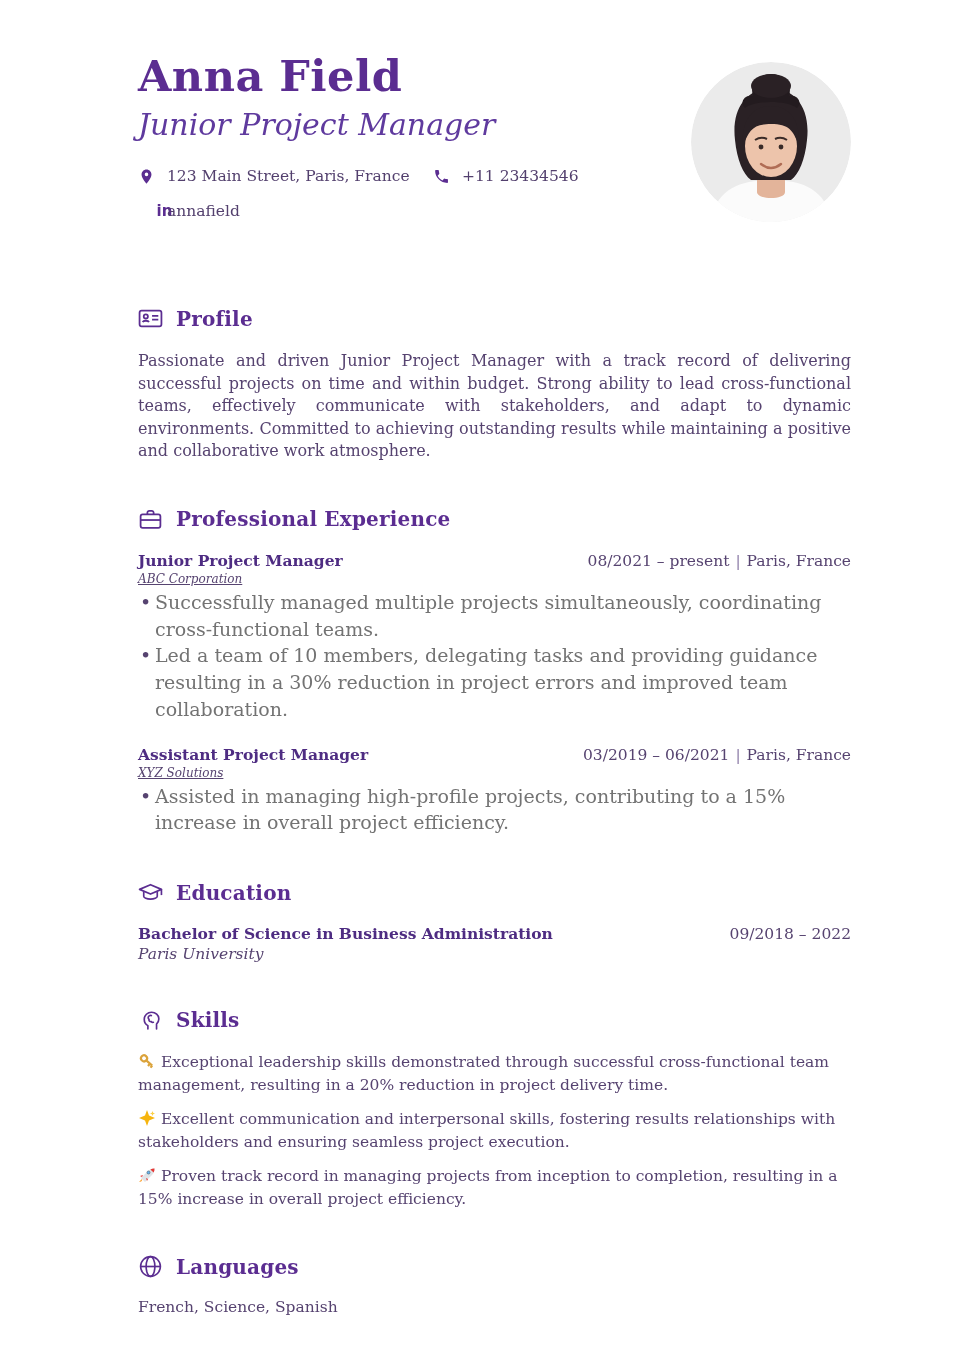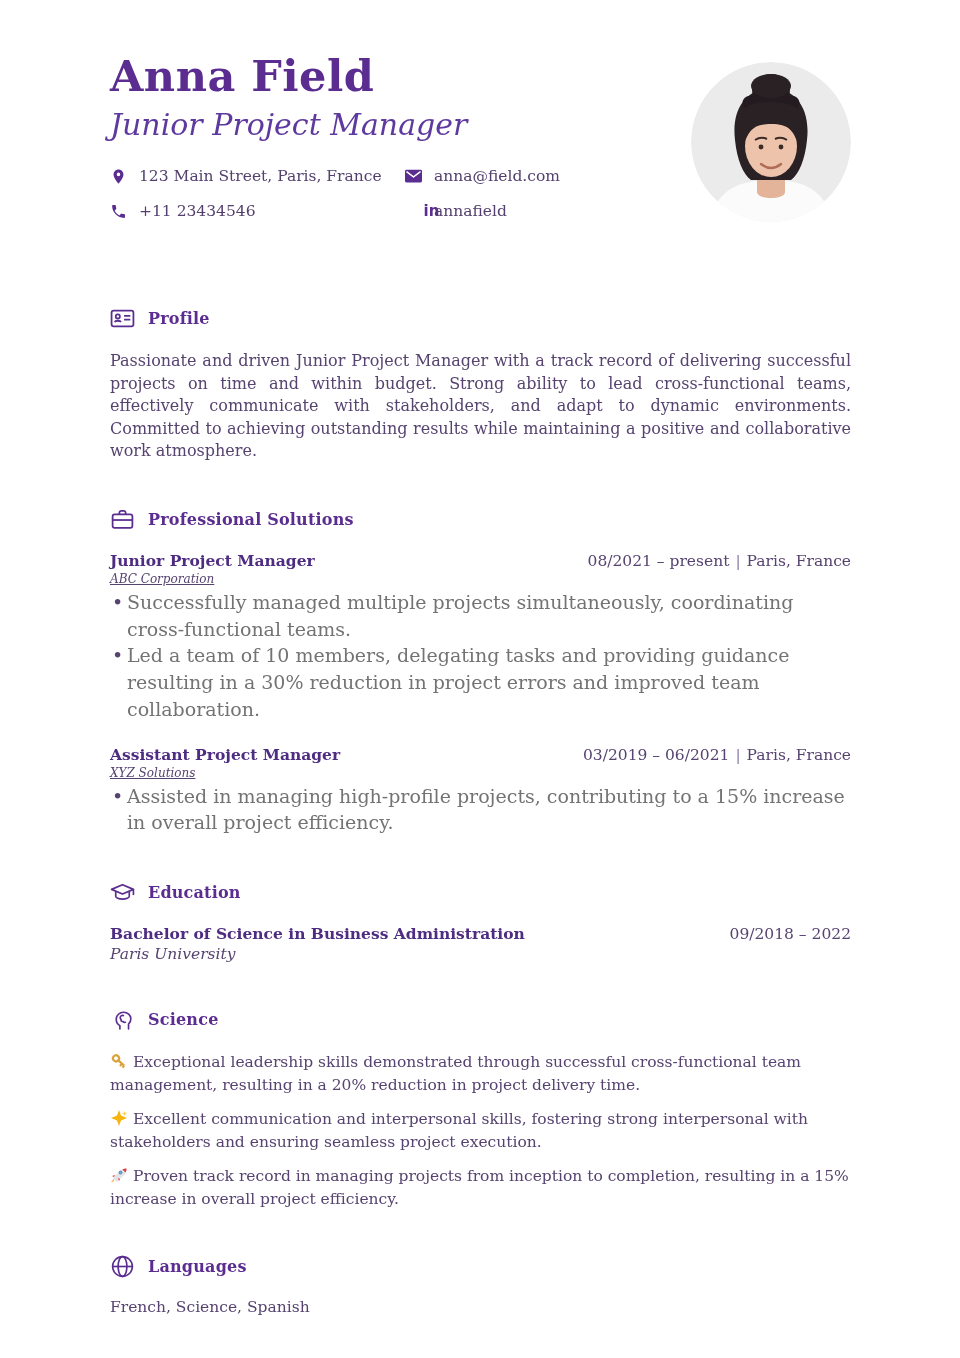--- a/index.html
+++ b/index.html
@@ -2,21 +2,21 @@
 <html><head>
 <meta charset="utf-8">
 <style>
   * { margin:0; padding:0; box-sizing:border-box; }
   html,body { background:#ffffff; }
   body {
     width:960px; height:1358px; position:relative;
     font-family:"DejaVu Serif","Liberation Serif",serif;
     color:#564370;
   }
-  .page { padding:52px 109px 0 110px; position:relative; }
+  .page { padding:52px 109px 0 110px; position:relative;margin-left:28px; }
 
   
   .header { position:relative; min-height:178px; }
   .name {
     font-size:43px; font-weight:700; color:#5b2d91; line-height:1.15;
     letter-spacing:0.5px;
   }
   .job-title {
     font-size:30px; font-style:italic; color:#5f3a9e; margin-top:6px; line-height:1.2;
   }
@@ -28,21 +28,21 @@
   .contact .cicon { width:17px; height:17px; flex:0 0 17px; display:flex; align-items:center; justify-content:center; }
   .linkedin-glyph { font-family:"DejaVu Sans","Liberation Sans",sans-serif; font-weight:700; font-size:15px; color:#5b2d91; letter-spacing:0;padding-left:36px; }
 
   .photo-wrap { position:absolute; top:10px; right:0; width:160px; height:160px; border-radius:50%; overflow:hidden; }
 
   
   .section { margin-top:44px; }
   .section.first { margin-top:76px; }
   .sec-head { display:flex; align-items:center; gap:13px; margin-bottom:19px; }
   .sec-head .sicon { width:25px; height:25px; flex:0 0 25px; }
-  .sec-title { font-size:16px; font-weight:700; color:#5b2d91; letter-spacing:0.2px; }
+  .sec-title { font-size:20px; font-weight:700; color:#5b2d91; letter-spacing:0.2px; }
 
   .body-text { font-size:16px; line-height:1.41; color:#564370; text-align:justify; }
 
   
   .job { margin-bottom:22px; }
   .job:last-child { margin-bottom:0; }
   .job-head { display:flex; justify-content:space-between; align-items:baseline; font-size:15.5px; }
   .job-name { font-weight:700; color:#4e2c82; }
   .job-meta { color:#564370; white-space:nowrap; }
   .job-meta .sep { padding:0 6px; color:#8a7aa5; }
@@ -82,29 +82,20 @@
       <div class="contact">
         <span class="cicon">
           <svg width="17" height="17" viewBox="0 0 24 24">
               <path fill="#5b2d91" d="M12 2C8.1 2 5 5.1 5 9c0 5.2 7 13 7 13s7-7.8 7-13c0-3.9-3.1-7-7-7zm0 9.5A2.5 2.5 0 1 1 12 6.5a2.5 2.5 0 0 1 0 5z"></path>
             </svg>
         </span>
         <span>123 Main Street, Paris, France</span>
       </div>
       <div class="contact">
         <span class="cicon">
-          <svg width="18" height="14" viewBox="0 0 24 18">
-              <path fill="#5b2d91" d="M2 0h20a2 2 0 0 1 2 2v14a2 2 0 0 1-2 2H2a2 2 0 0 1-2-2V2A2 2 0 0 1 2 0zm10 10L2.5 2.8 2 3.5 12 11l10-7.5-.5-.7L12 10z"></path>
-              <path fill="#ffffff" d="M12 11.4 1.6 3.6 2.8 2 12 9l9.2-7 1.2 1.6L12 11.4z"></path>
-            </svg>
-        </span>
-        <span>anna@field.com</span>
-      </div>
-      <div class="contact">
-        <span class="cicon">
           <svg width="17" height="17" viewBox="0 0 24 24">
               <path fill="#5b2d91" d="M6.6 10.8c1.5 2.9 3.8 5.2 6.7 6.7l2.2-2.2c.3-.3.7-.4 1-.2 1.1.4 2.4.6 3.6.6.6 0 1 .4 1 1V20c0 .6-.4 1-1 1C10.8 21 3 13.2 3 3.9c0-.6.4-1 1-1h3.3c.6 0 1 .4 1 1 0 1.3.2 2.5.6 3.6.1.3 0 .7-.2 1l-2.1 2.3z"></path>
             </svg>
         </span>
         <span>+11 23434546</span>
       </div>
       <div class="contact">
         <span class="cicon">
           <span class="linkedin-glyph">in</span>
         </span>
@@ -156,21 +147,21 @@
 
   <div class="section">
     <div class="sec-head">
       <span class="sicon">
         <svg width="25" height="25" viewBox="0 0 24 24" fill="none" stroke="#5b2d91" stroke-width="1.7">
           <rect x="2.5" y="7" width="19" height="13" rx="2"></rect>
           <path d="M9 7V5.5A1.8 1.8 0 0 1 10.8 3.7h2.4A1.8 1.8 0 0 1 15 5.5V7"></path>
           <path d="M2.5 12.5h19"></path>
         </svg>
       </span>
-      <span class="sec-title">Professional Solutions</span>
+      <span class="sec-title">Professional Experience</span>
     </div>
 
     <div class="job">
       <div class="job-head">
         <span class="job-name">Junior Project Manager</span>
         <span class="job-meta">
           <span>08/2021 – present</span><span class="sep">|</span><span>Paris, France</span>
         </span>
       </div>
       <div class="company">ABC Corporation</div>
@@ -215,41 +206,41 @@
   </div>
 
   <div class="section">
     <div class="sec-head">
       <span class="sicon">
         <svg width="25" height="25" viewBox="0 0 24 24" fill="none" stroke="#5b2d91" stroke-width="1.6">
           <path d="M9.5 21v-3.1C7.4 16.6 6 14.4 6 11.9 6 7.9 9.2 5 13 5s7 2.9 7 6.6c0 2-.9 3.6-2.2 4.8V21" stroke-linecap="round" stroke-linejoin="round"></path>
           <path d="M12.8 8.2c-1.6-.4-3 .7-3 2.1 0 .7.3 1.2.8 1.6-.3 1.4.8 2.4 2.2 2.2.4.5 1.2.8 1.9.6" stroke-linecap="round"></path>
         </svg>
       </span>
-      <span class="sec-title">Science</span>
+      <span class="sec-title">Skills</span>
     </div>
 
     <p class="skill">
       <span class="emoji">
         <svg width="18" height="16" viewBox="0 0 18 16">
             <g transform="rotate(42 9 8)">
               <circle cx="5" cy="8" r="3" fill="none" stroke="#dba33b" stroke-width="2.2"></circle>
               <path d="M8 8h8M13 8v3M16 8v2.6" stroke="#dba33b" stroke-width="2.2" fill="none"></path>
             </g>
           </svg>
       </span><span>Exceptional leadership skills demonstrated through successful cross-functional team management, resulting in a 20% reduction in project delivery time.</span>
     </p>
 
     <p class="skill">
       <span class="emoji">
         <svg width="18" height="16" viewBox="0 0 18 16">
             <polygon points="9,0 11,5.5 17,8 11,10.5 9,16 7,10.5 1,8 7,5.5" fill="#f6b40e"></polygon>
             <polygon points="14.5,1 15.2,2.8 17,3.5 15.2,4.2 14.5,6 13.8,4.2 12,3.5 13.8,2.8" fill="#fbd04a"></polygon>
           </svg>
-      </span><span>Excellent communication and interpersonal skills, fostering strong interpersonal with stakeholders and ensuring seamless project execution.</span>
+      </span><span>Excellent communication and interpersonal skills, fostering results relationships with stakeholders and ensuring seamless project execution.</span>
     </p>
 
     <p class="skill">
       <span class="emoji">
         <svg width="18" height="16" viewBox="0 0 18 16">
           <path d="M3 13 10 6c1.8-1.8 4.5-2.6 6.5-2.5.1 2-.7 4.7-2.5 6.5l-7 7z" transform="translate(0,-2)" fill="#dfe4e8"></path>
           <path d="M16.5 1.5c.1 1.3-.2 2.8-.9 4.1L12.4 2.4c1.3-.7 2.8-1 4.1-.9z" fill="#e53935"></path>
           <circle cx="10.5" cy="5.5" r="1.5" fill="#64b5f6" stroke="#455a64" stroke-width=".6"></circle>
           <path d="M5 8 2 9l2 1zM8 11l1 3 1-2z" fill="#e53935"></path>
           <path d="M3.5 12.5 1 15l2.5-.8.8-2.5z" fill="#fb8c00"></path>

